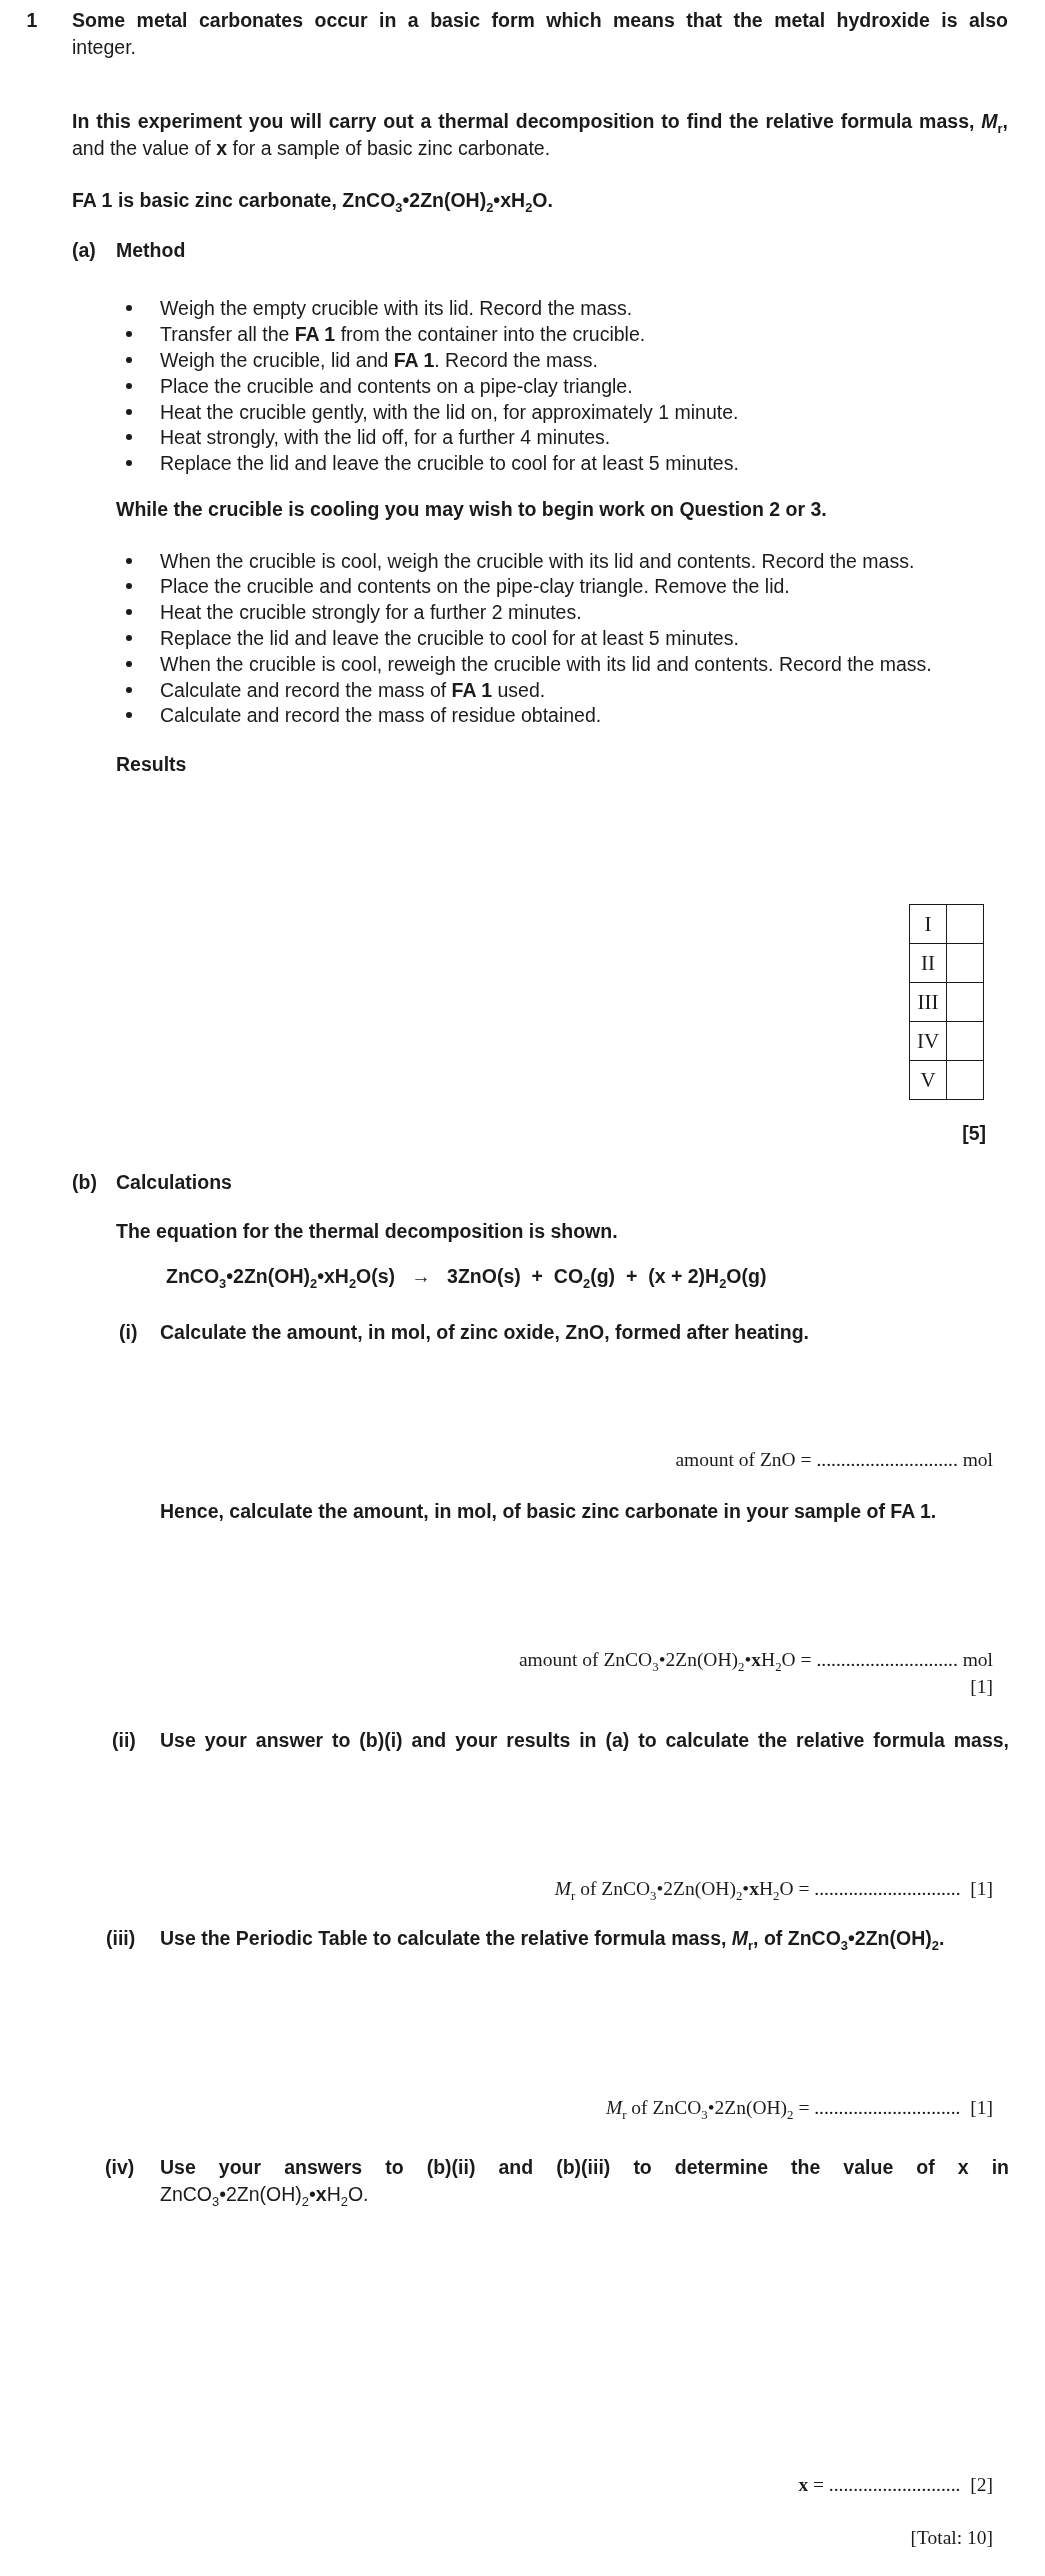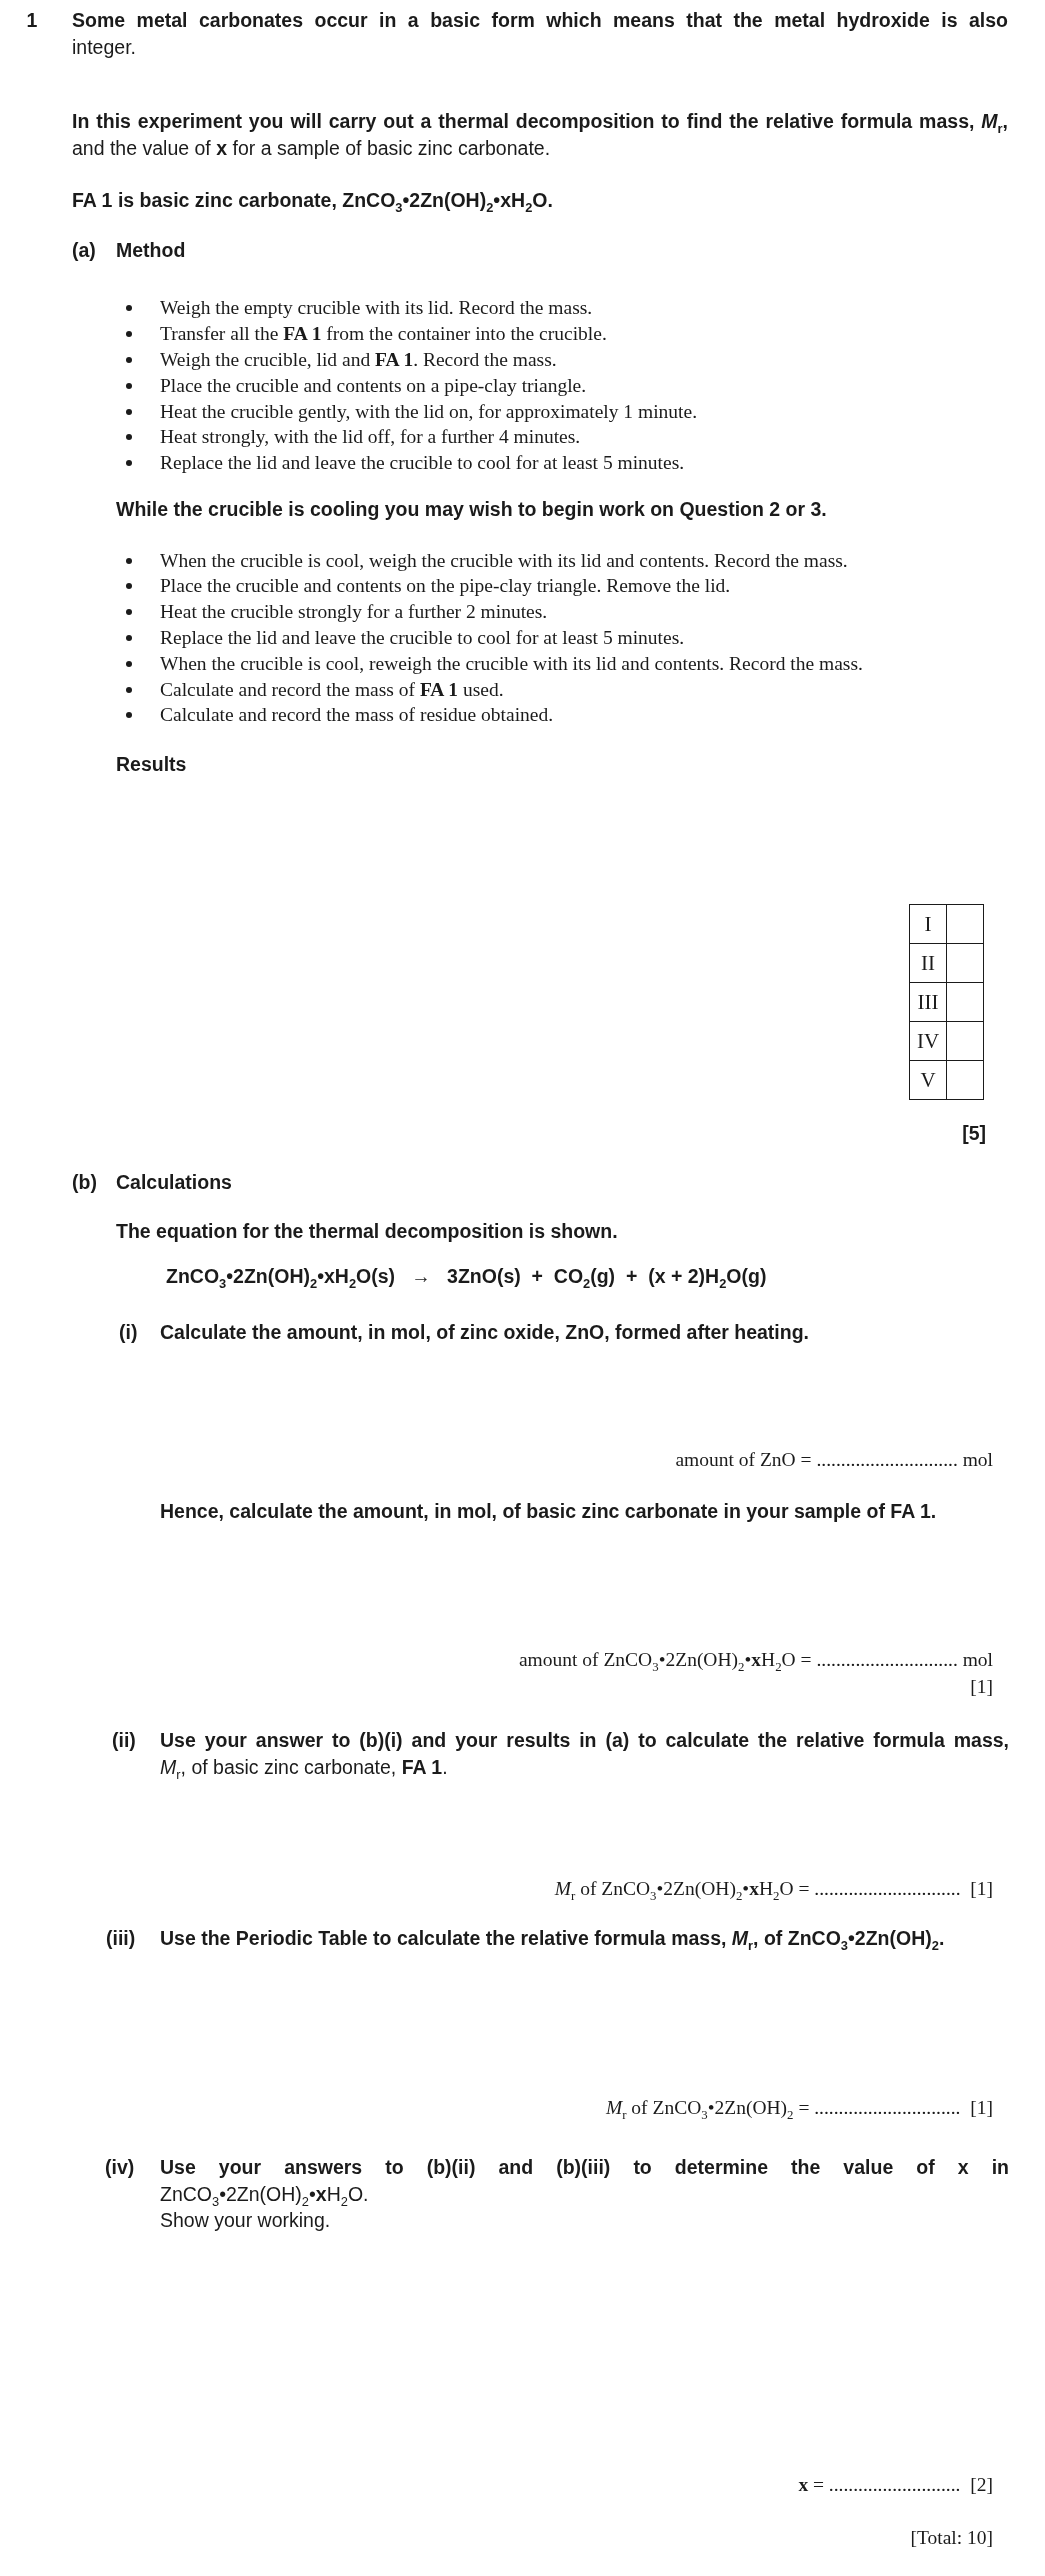--- a/index.html
+++ b/index.html
@@ -14,21 +14,21 @@
     color:#1b1b1b;
     overflow:hidden;
   }
   .abs{position:absolute;}
   .b{font-weight:700;}
   .nw{white-space:nowrap;font-weight:bold;}
   .jus{text-align:justify;text-align-last:justify;}
   .rightline{position:absolute;right:52px;text-align:right;white-space:nowrap;font-family:Liberation Serif, serif;}
   sub{font-size:0.66em;line-height:0;}
   .lbl{position:absolute;font-weight:700;white-space:nowrap;}
-  .brow{position:absolute;left:0;width:1045px;height:26.5px;font-family:Liberation Serif, serif;}
+  .brow{position:absolute;left:0;width:1045px;height:26.5px;}
   .brow .dot{
     position:absolute;left:126px;top:9.8px;
     width:6.3px;height:6.3px;border-radius:50%;
     background:#1b1b1b;
   }
   .brow .btxt{position:absolute;left:160px;top:0;white-space:nowrap;}
   table.results{
     position:absolute;left:909px;top:904px;
     border-collapse:collapse;
     font-family:"Liberation Serif", serif;
@@ -165,35 +165,33 @@
   <div class="rightline" style="top:1447px">amount of ZnO = ............................. mol</div>
 
   <div class="abs nw" style="left:160px;top:1498px">Hence, calculate the amount, in mol, of basic zinc carbonate in your sample of <b>FA 1</b>.</div>
 
   <div class="rightline" style="top:1647px">amount of ZnCO<sub>3</sub>•2Zn(OH)<sub>2</sub>•<b>x</b>H<sub>2</sub>O = ............................. mol</div>
   <div class="rightline" style="top:1674px">[1]</div>
 
   <div class="lbl" style="left:112px;top:1727px">(ii)</div>
   <div class="abs" style="left:160px;top:1727px;width:849px">
     <div class="jus nw">Use your answer to <b>(b)(i)</b> and your results in <b>(a)</b> to calculate the relative formula mass,</div>
-    <div><i>M</i><sub>r</sub>, of basic zinc carbonate, <b>FA 1</b>.</div>
   </div>
 
   <div class="rightline" style="top:1876px"><i>M</i><sub>r</sub> of ZnCO<sub>3</sub>•2Zn(OH)<sub>2</sub>•<b>x</b>H<sub>2</sub>O = ..............................&nbsp;&nbsp;[1]</div>
 
   <div class="lbl" style="left:106px;top:1925px">(iii)</div>
   <div class="abs nw" style="left:160px;top:1925px">Use the Periodic Table to calculate the relative formula mass, <i>M</i><sub>r</sub>, of ZnCO<sub>3</sub>•2Zn(OH)<sub>2</sub>.</div>
 
   <div class="rightline" style="top:2095px"><i>M</i><sub>r</sub> of ZnCO<sub>3</sub>•2Zn(OH)<sub>2</sub> = ..............................&nbsp;&nbsp;[1]</div>
 
   <div class="lbl" style="left:105px;top:2154px">(iv)</div>
   <div class="abs" style="left:160px;top:2154px;width:849px">
     <div class="jus nw">Use your answers to <b>(b)(ii)</b> and <b>(b)(iii)</b> to determine the value of <b>x</b> in</div>
     <div>ZnCO<sub>3</sub>•2Zn(OH)<sub>2</sub>•<b>x</b>H<sub>2</sub>O.</div>
-    <div>Show your working.</div>
   </div>
 
   <div class="rightline" style="top:2472px"><b>x</b> = ...........................&nbsp;&nbsp;[2]</div>
 
   <div class="rightline" style="top:2525px">[Total: 10]</div>
 
 </div>
 
 
 </body></html>

